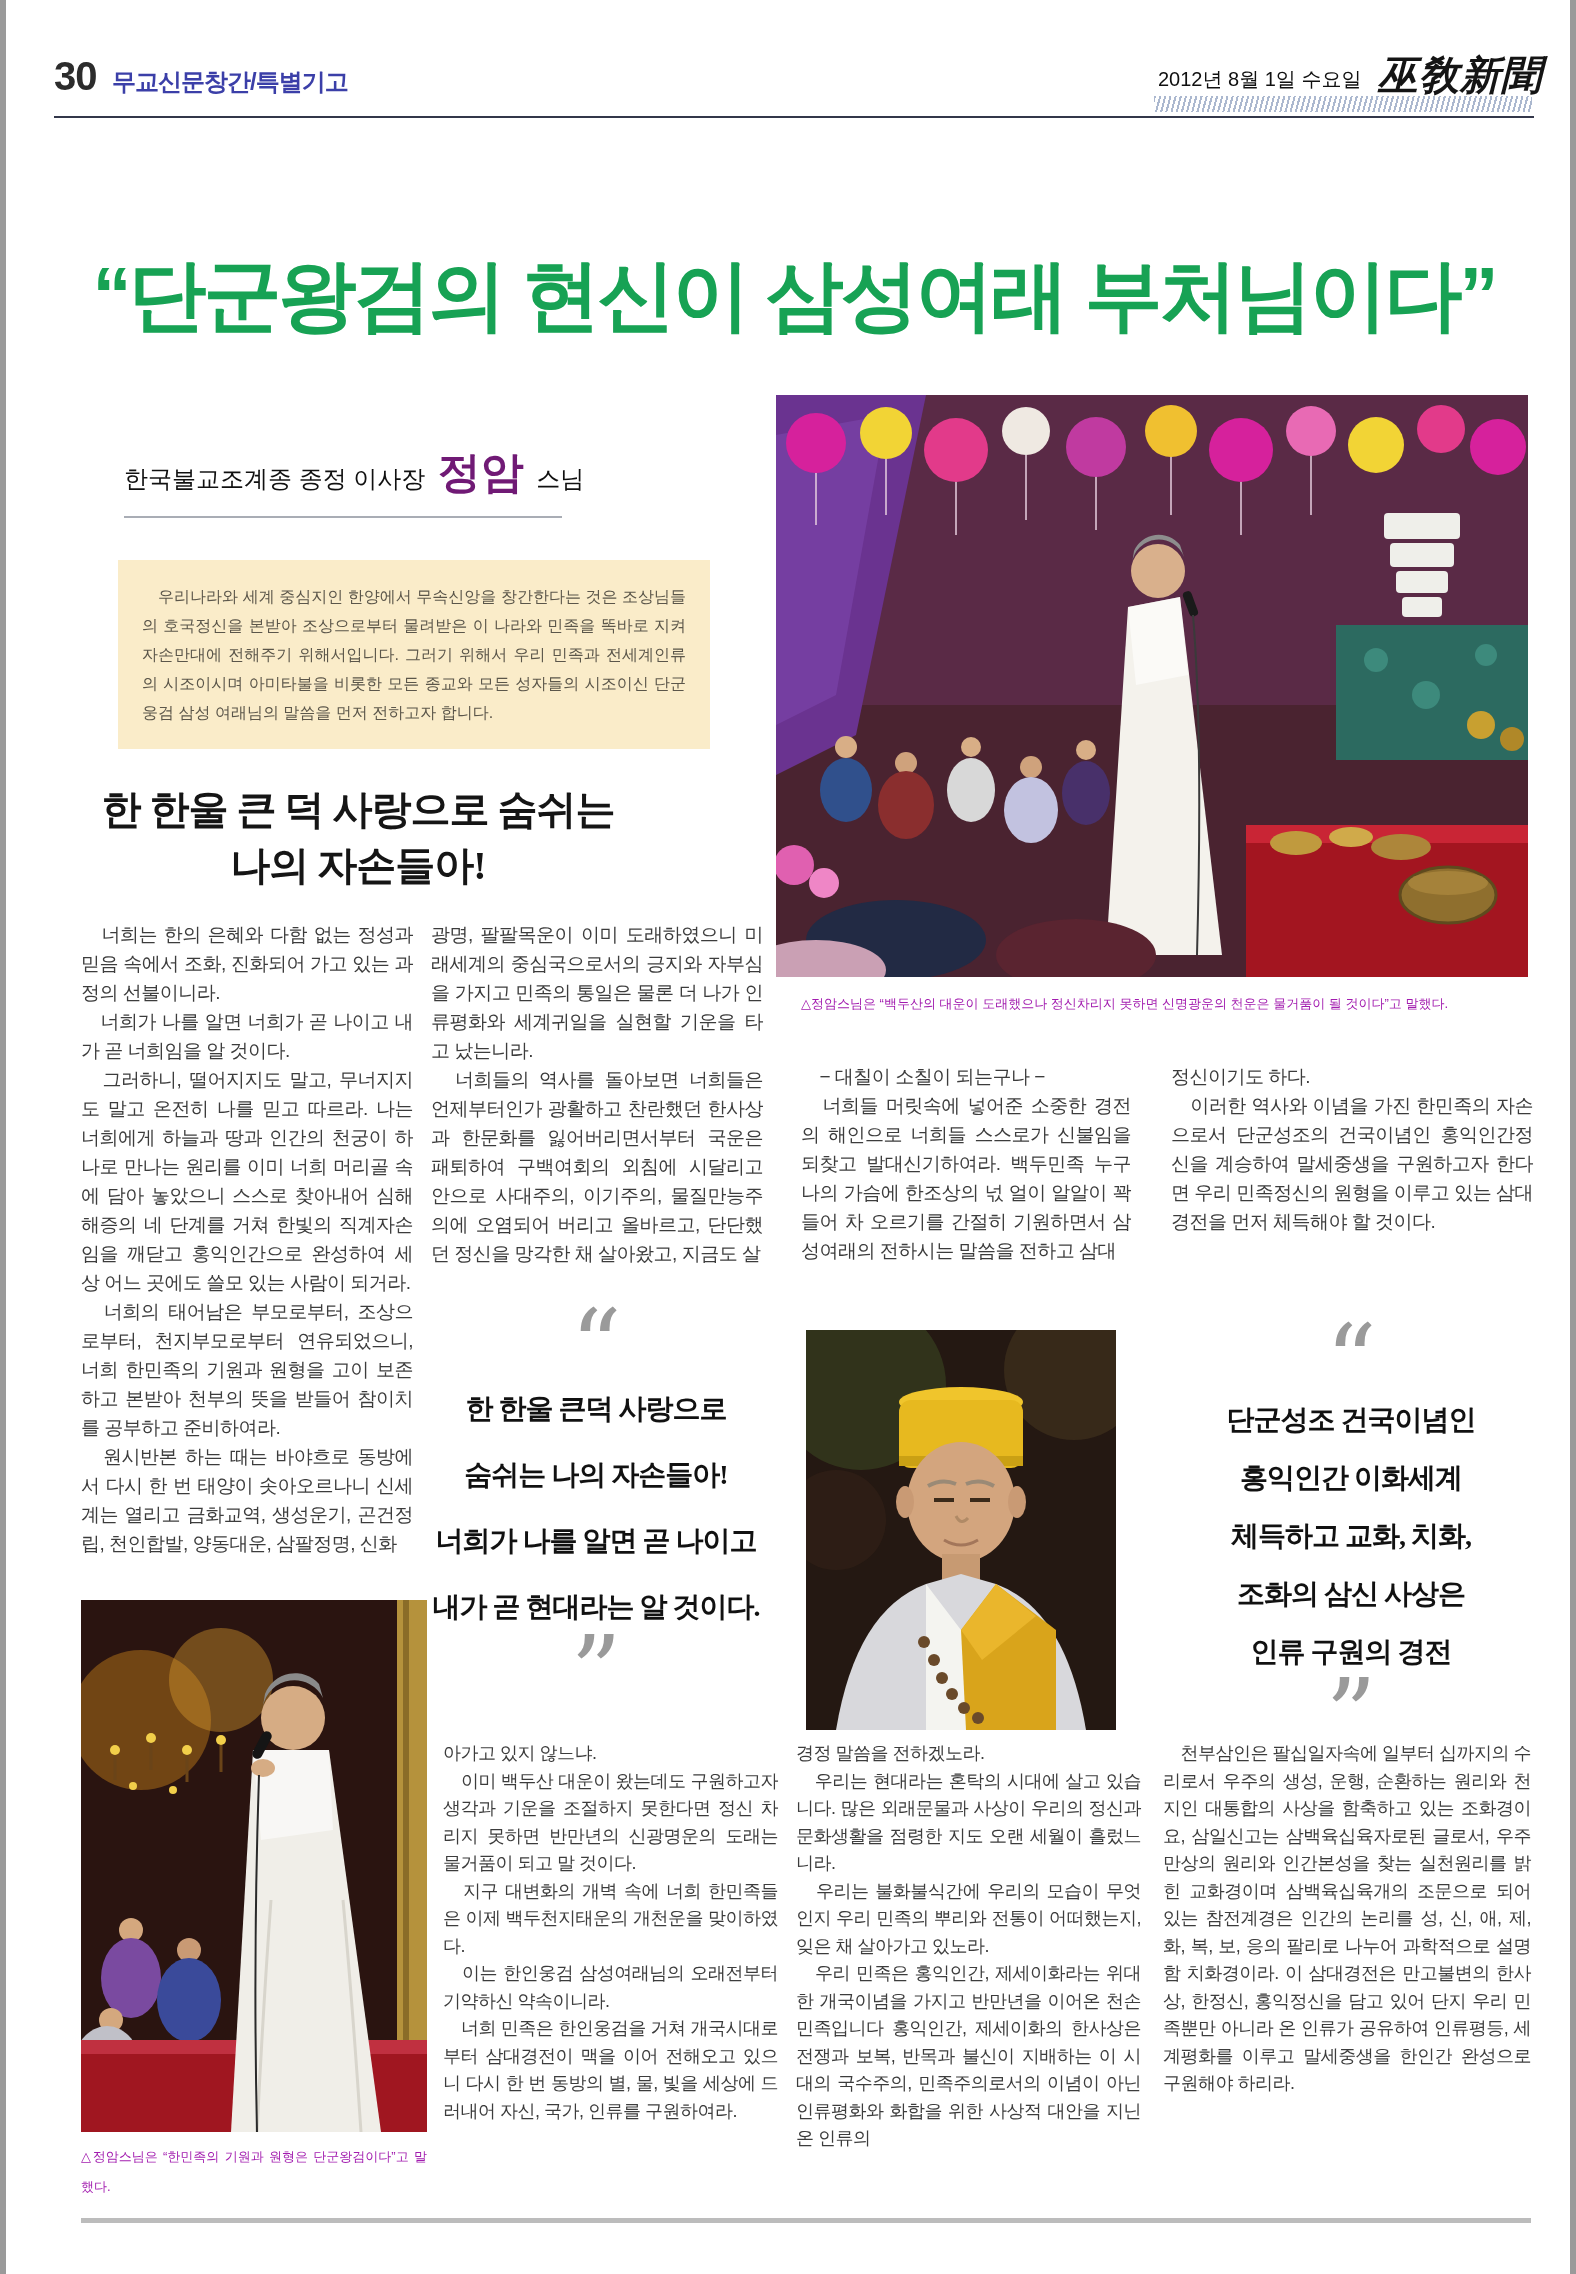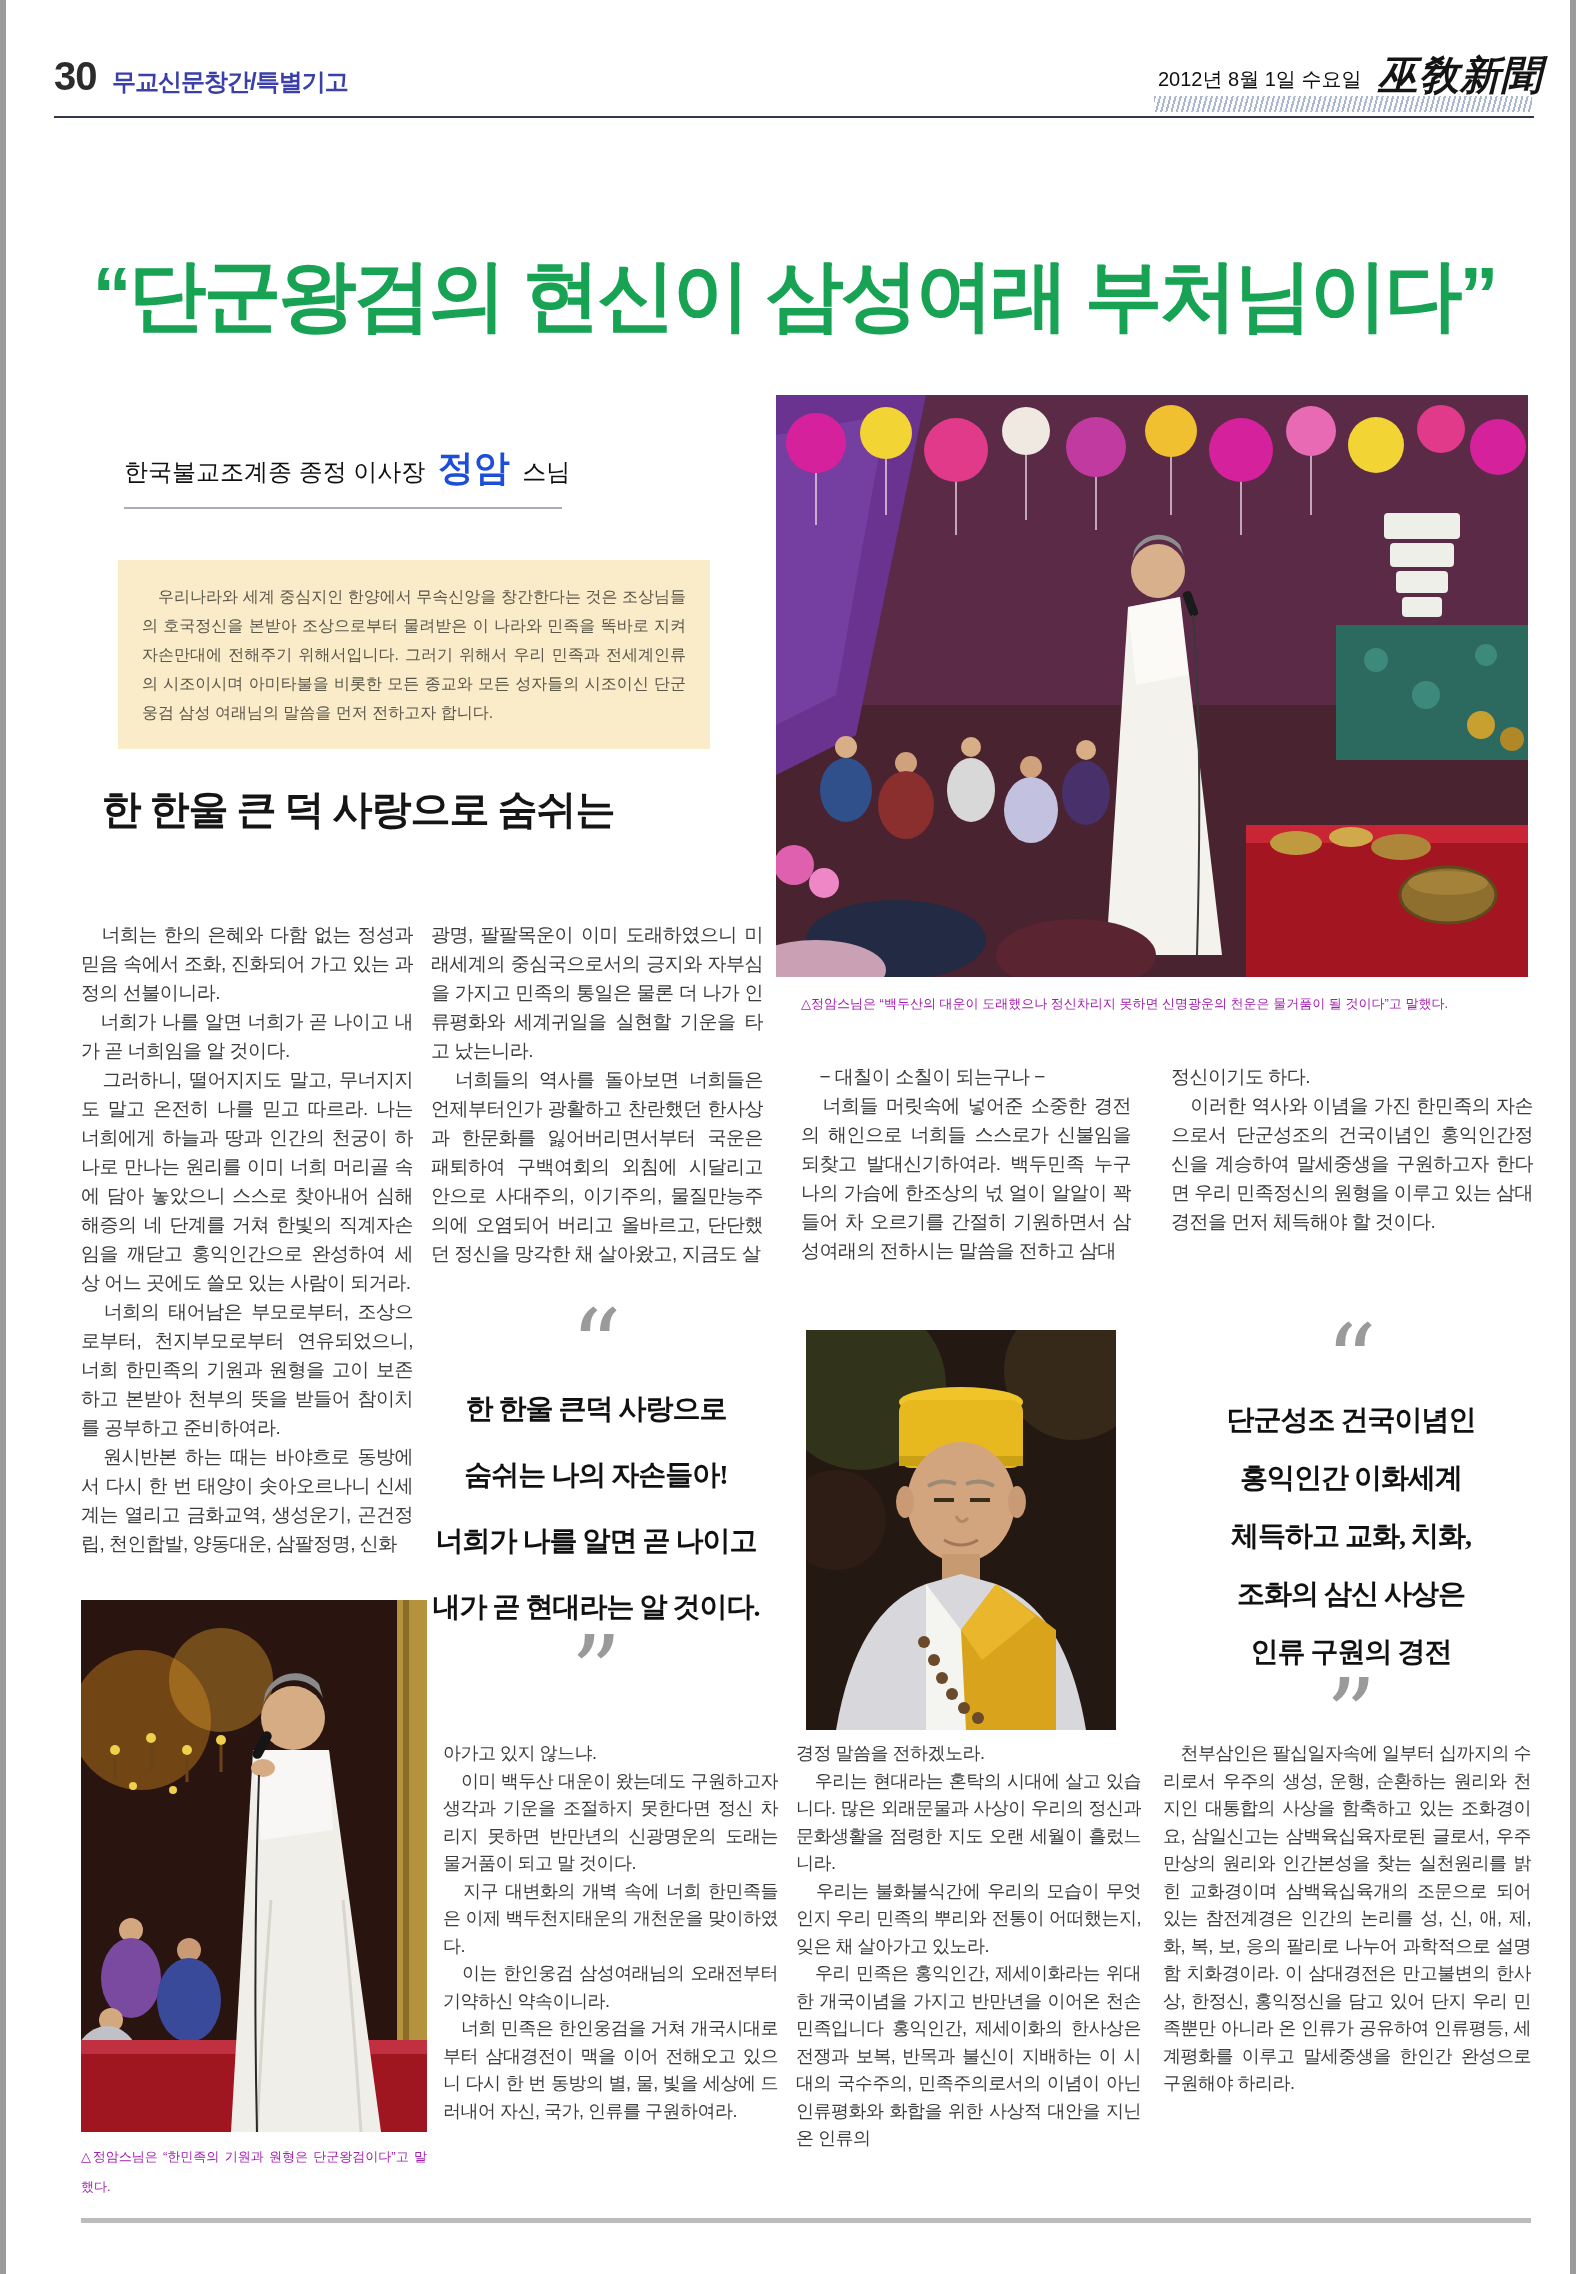--- a/index.html
+++ b/index.html
@@ -18,21 +18,21 @@
   .hdr-rule{left:48px;top:116px;width:1480px;height:2px;background:#33374a;}
 
   
   .headline{left:0;top:244px;width:1576px;text-align:center;font-size:78px;font-weight:900;
             color:#17A254;letter-spacing:-3px;white-space:nowrap;}
 
   
   .byline{left:118px;top:444px;width:438px;text-align:center;padding-bottom:14px;
           border-bottom:2px solid #a9adb5;white-space:nowrap;}
   .byline-affil,.byline-hon{font-size:24px;color:#101010;}
-  .byline-name{font-size:36px;font-weight:700;color:#1d4ed8;margin:0 8px;}
+  .byline-name{font-size:43px;font-weight:700;color:#701a75;margin:0 8px;}
 
   
   .intro{left:112px;top:560px;width:592px;box-sizing:border-box;background:#FAECC9;
          padding:22px 24px;font-size:16px;line-height:29px;color:#5b564a;
          text-align:justify;white-space:pre-wrap;}
 
   
   .subhead{left:78px;top:782px;width:548px;text-align:center;
            font-family:"Liberation Serif","DejaVu Serif",serif;font-weight:700;
            font-size:40px;line-height:56px;color:#151515;letter-spacing:-1px;}
@@ -91,20 +91,21 @@
   <div class="abs byline">
     <span class="byline-affil">한국불교조계종 종정 이사장</span>
     <span class="byline-name">정암</span>
     <span class="byline-hon">스님</span>
   </div>
 
   <div class="abs intro">　우리나라와 세계 중심지인 한양에서 무속신앙을 창간한다는 것은 조상님들의 호국정신을 본받아 조상으로부터 물려받은 이 나라와 민족을 똑바로 지켜 자손만대에 전해주기 위해서입니다. 그러기 위해서 우리 민족과 전세계인류의 시조이시며 아미타불을 비롯한 모든 종교와 모든 성자들의 시조이신 단군웅검 삼성 여래님의 말씀을 먼저 전하고자 합니다.</div>
 
   <div class="abs subhead">
     <div>한 한울 큰 덕 사랑으로 숨쉬는</div>
+    <div>나의 자손들아!</div>
   </div>
 
   <div class="abs photo photo-top">
     <svg width="752" height="582" viewBox="0 0 752 582" xmlns="http://www.w3.org/2000/svg">
       <rect width="752" height="582" fill="#4a2330"></rect>
       <rect width="752" height="310" fill="#5a2a46"></rect>
       <polygon points="0,0 150,0 80,340 0,380" fill="#6a3390"></polygon>
       <polygon points="0,40 110,20 60,300 0,330" fill="#7b43a8" opacity="0.7"></polygon>
       <g stroke="#e8d0e0" stroke-width="1.5">
         <line x1="40" y1="70" x2="40" y2="130"></line>

